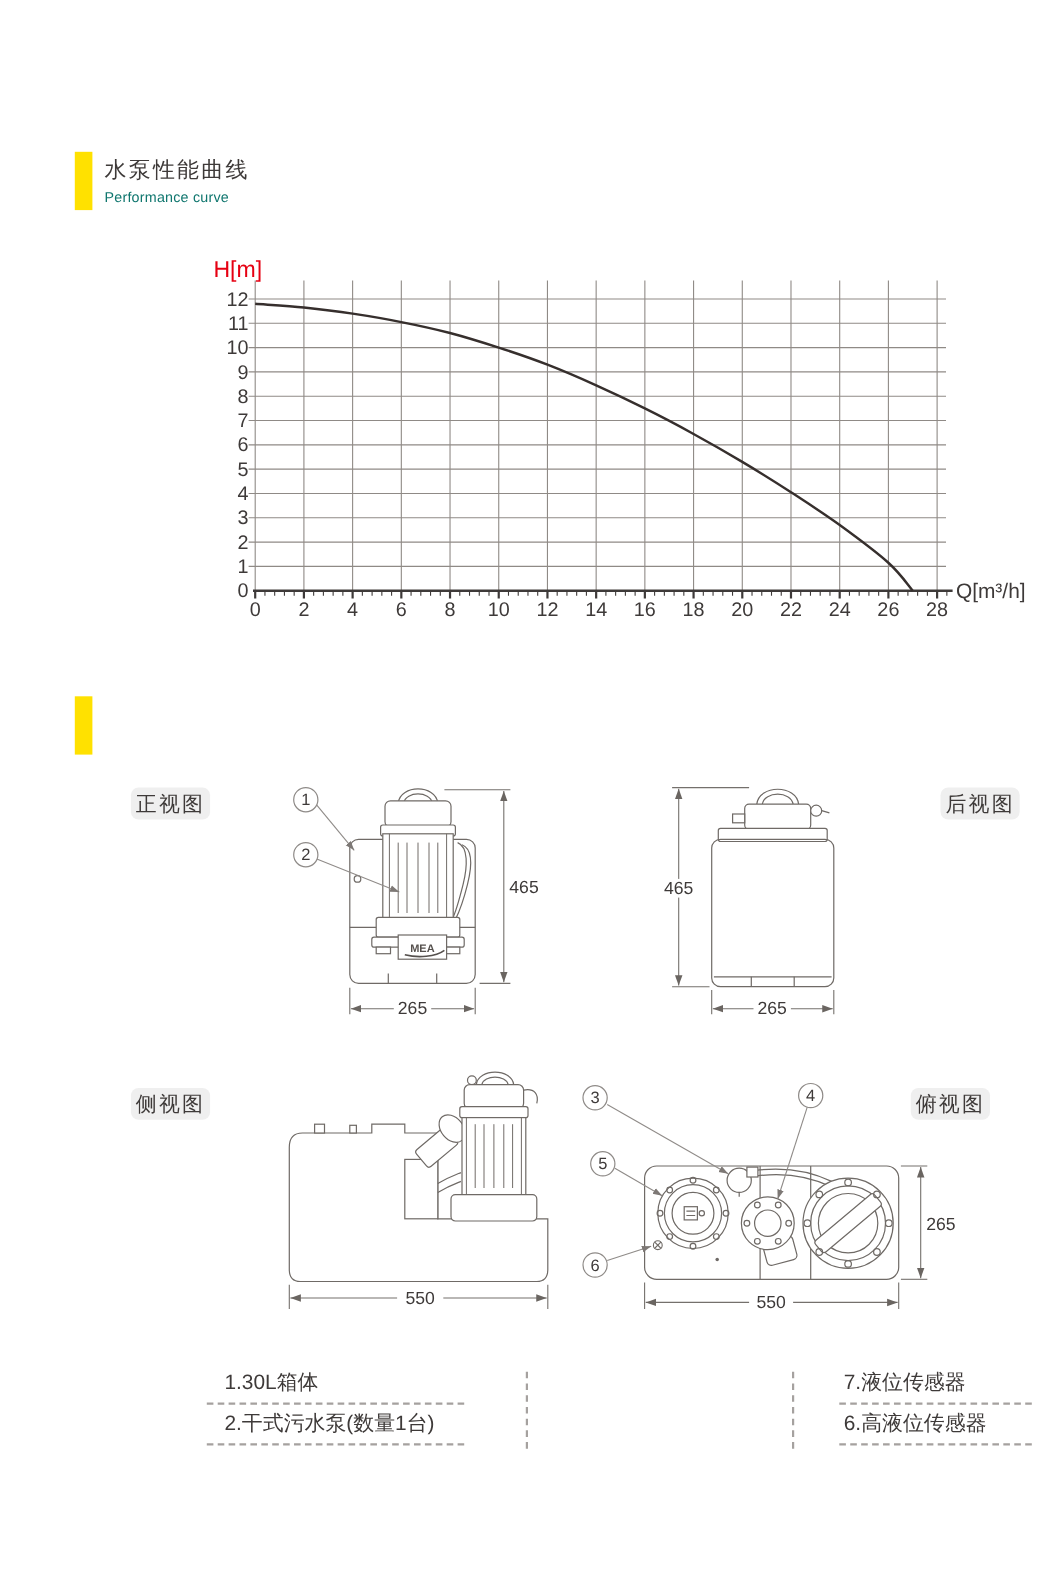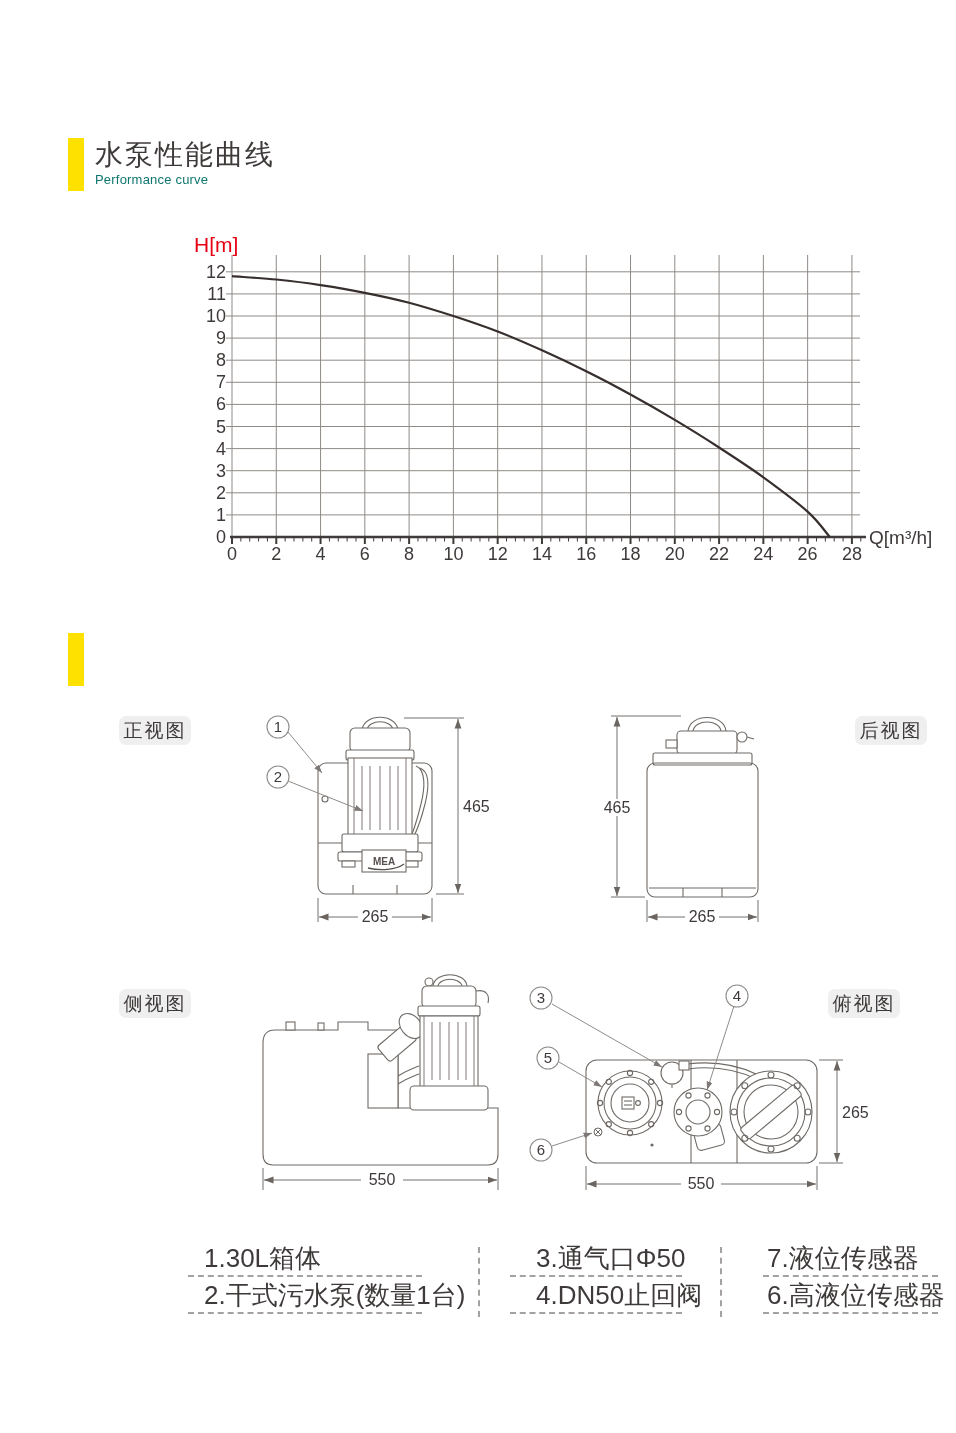--- a/index.html
+++ b/index.html
@@ -3,31 +3,31 @@
 <meta charset="utf-8">
 <style>
   *{margin:0;padding:0;box-sizing:border-box}
   html,body{background:#ffffff}
   body{font-family:"Liberation Sans","DejaVu Sans",sans-serif;color:#3e3a39}
   .page{position:relative;width:956px;height:1433px;background:#fff;overflow:hidden}
   .abs{position:absolute}
   .sec-header{position:absolute;display:flex;align-items:stretch}
   .sec-bar{width:16px;height:53px;background:#ffe100;flex:0 0 16px}
   .sec-text{margin-left:11px;display:flex;flex-direction:column;justify-content:flex-start}
-  .sec-title{font-size:28px;line-height:34px;color:#3e3a39;letter-spacing:2px}
+  .sec-title{font-size:20px;line-height:34px;color:#3e3a39;letter-spacing:2px}
   .sec-sub{font-size:13px;line-height:16px;color:#0f766e;letter-spacing:0.2px}
   .badge{position:absolute;width:72px;height:29px;background:#efefef;border-radius:7px;
          display:flex;align-items:center;justify-content:center;
          font-size:19px;color:#3e3a39;letter-spacing:2px}
   svg text{font-family:"Liberation Sans","DejaVu Sans",sans-serif}
   .co{font-size:15px;fill:#3e3a39;text-anchor:middle}
   .dim{font-size:16px;fill:#3e3a39}
   .mid{text-anchor:middle}
   .legend-col{position:absolute;display:flex;flex-direction:column}
-  .legend-item{font-size:26px;color:#3e3a39;line-height:22px;padding:1px 0 6px 2px;
+  .legend-item{font-size:19px;color:#3e3a39;line-height:22px;padding:1px 0 6px 2px;
                border-bottom:2px dashed #a5a19f;margin-bottom:6px;white-space:nowrap}
   .legend-div{position:absolute;border-left:2px dashed #a5a19f;height:70px;width:0}
 </style>
 </head>
 <body>
 
 <svg width="0" height="0" style="position:absolute" aria-hidden="true">
   <defs>
     <marker id="da" markerWidth="11" markerHeight="9" refX="9.5" refY="4" orient="auto-start-reverse" markerUnits="userSpaceOnUse">
       <path d="M0,0.6 L9.5,4 L0,7.4 Z" fill="#6a6561"></path>
@@ -409,23 +409,19 @@
     <text class="dim" x="317" y="156">265</text>
     <rect x="156" y="213" width="40" height="17" fill="#ffffff"></rect>
     <text class="dim mid" x="176" y="227">550</text>
   </svg>
 
   <div class="legend-col" style="left:188px;top:1246px;width:234px">
     <div class="legend-item" style="padding-left:16px">1.30L箱体</div>
     <div class="legend-item" style="padding-left:16px">2.干式污水泵(数量1台)</div>
   </div>
   <div class="legend-div" style="left:478px;top:1247px"></div>
-  <div class="legend-col" style="left:510px;top:1246px;width:172px">
-    <div class="legend-item" style="padding-left:26px">3.通气口Φ50</div>
-    <div class="legend-item" style="padding-left:26px">4.DN50止回阀</div>
-  </div>
   <div class="legend-div" style="left:720px;top:1247px"></div>
   <div class="legend-col" style="left:763px;top:1246px;width:175px">
     <div class="legend-item" style="padding-left:4px">7.液位传感器</div>
     <div class="legend-item" style="padding-left:4px">6.高液位传感器</div>
   </div>
 
 </div>
 
 </body></html>

